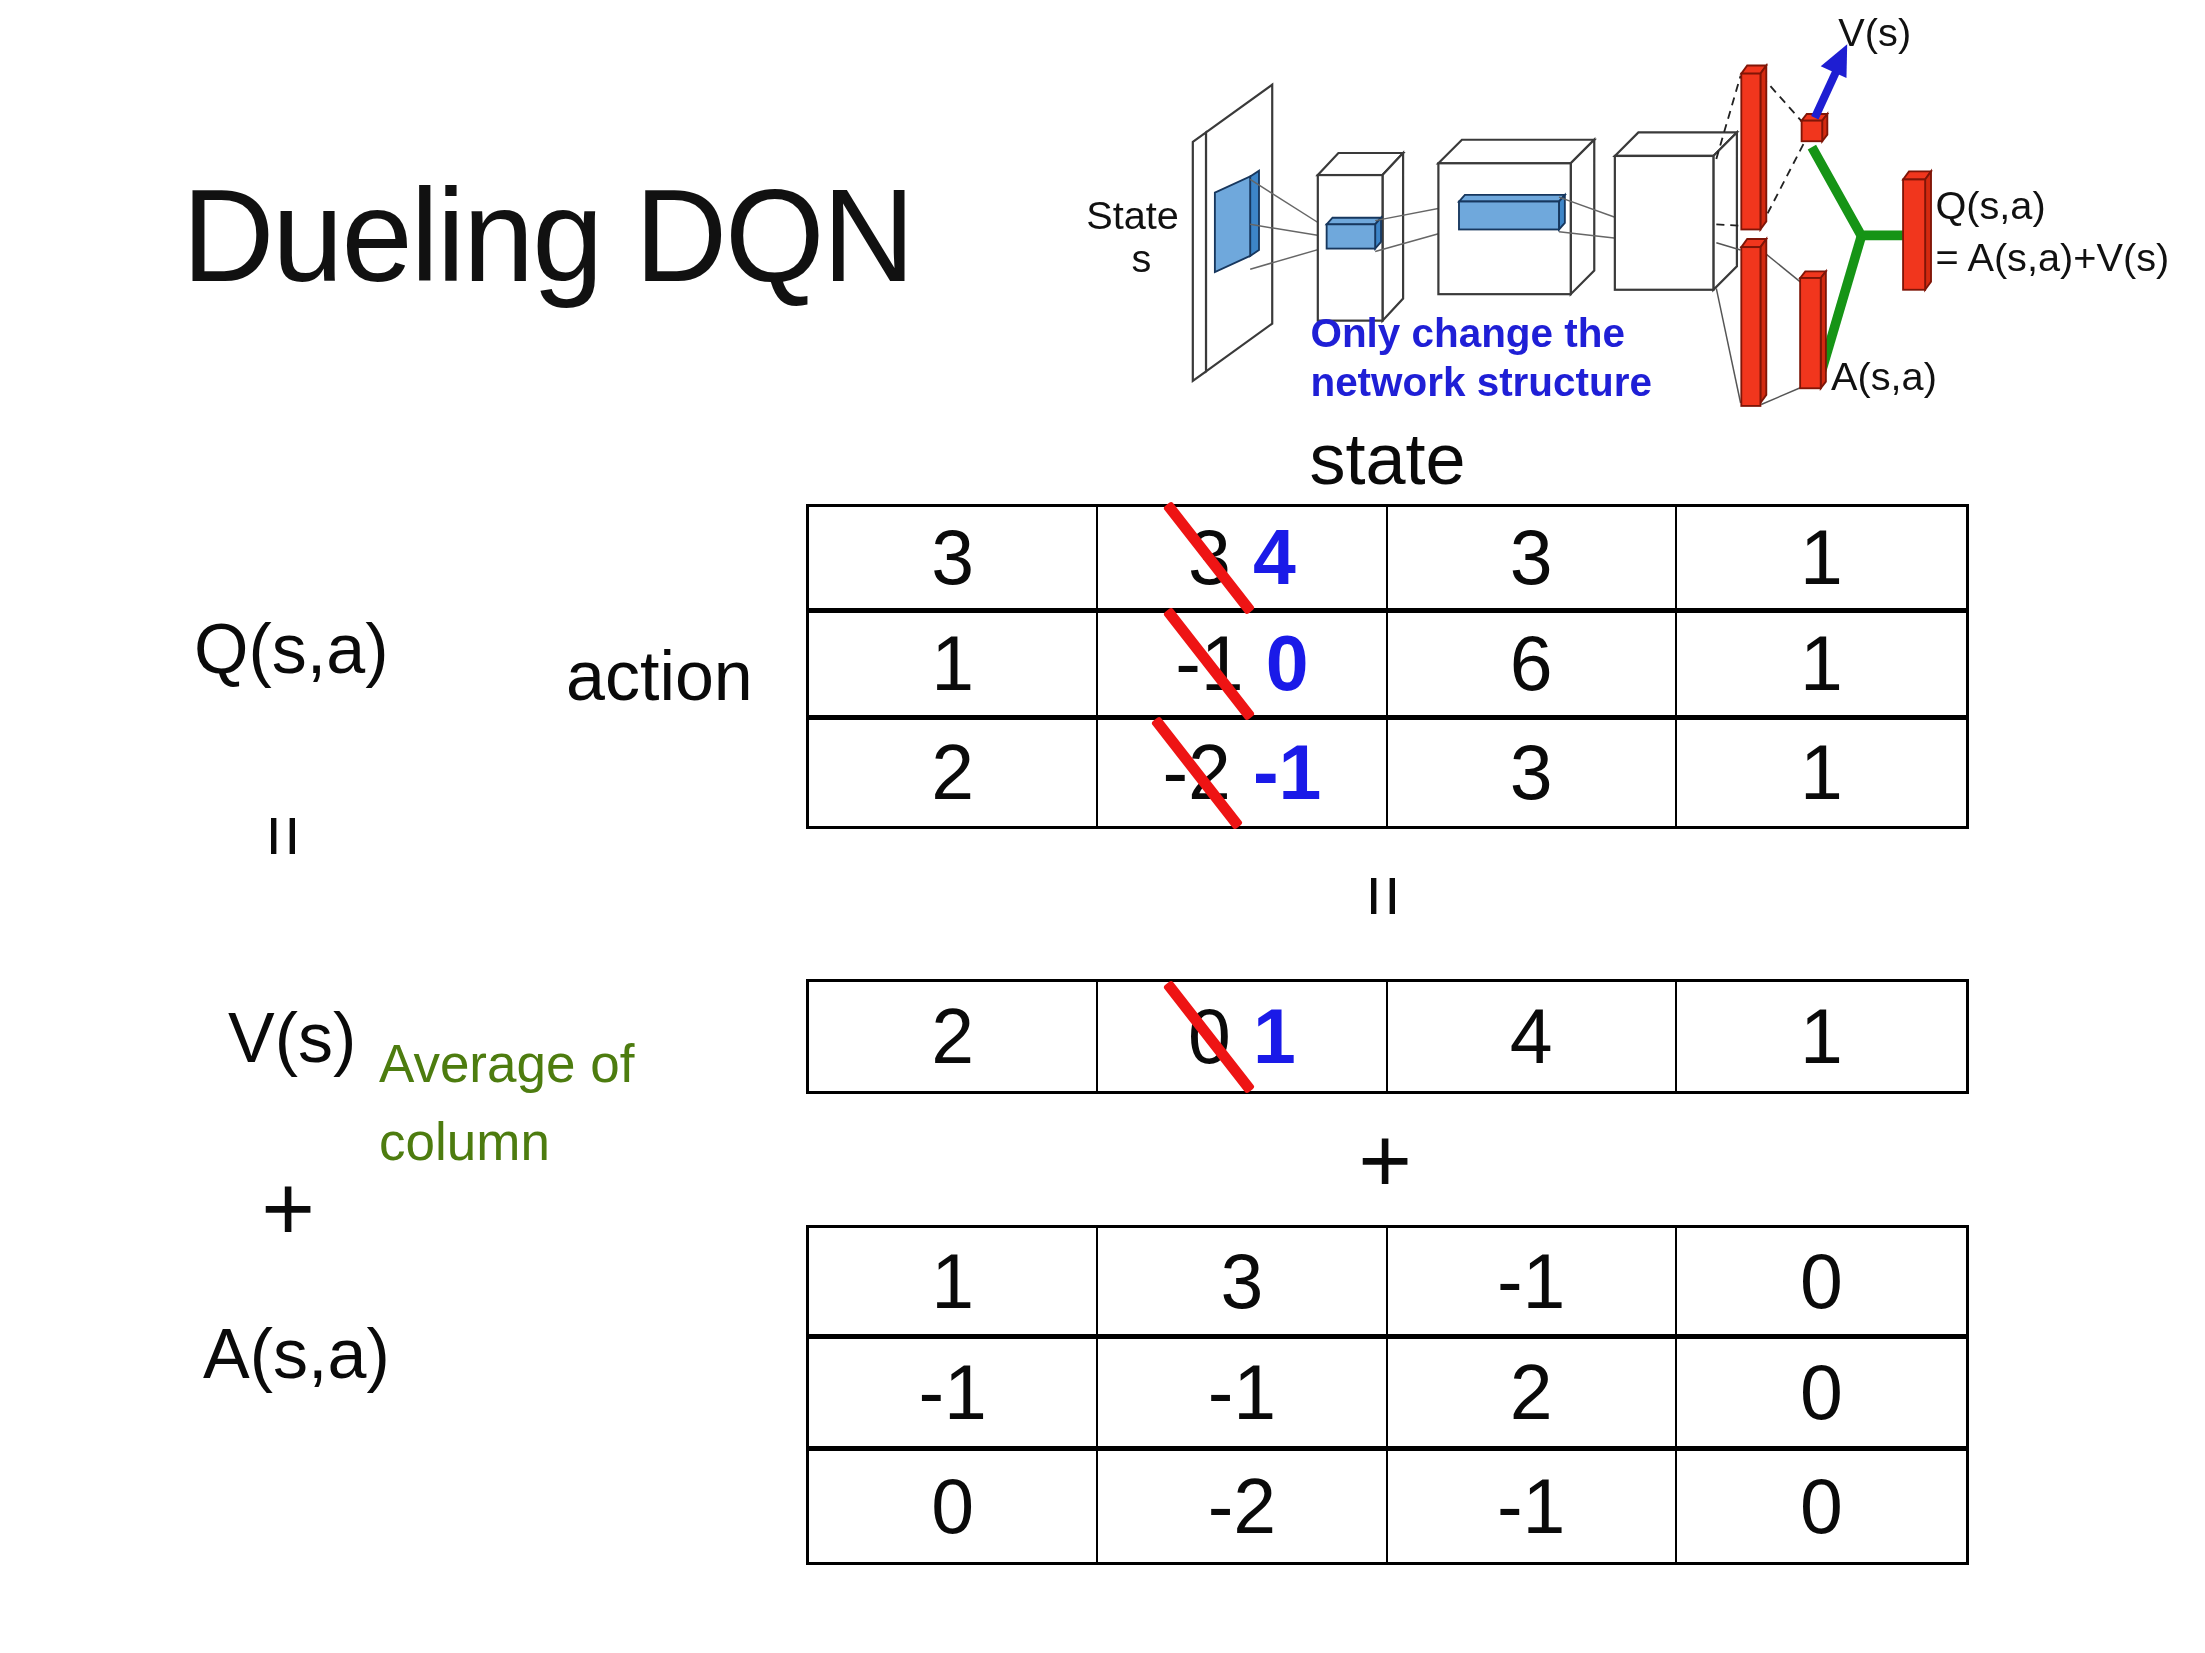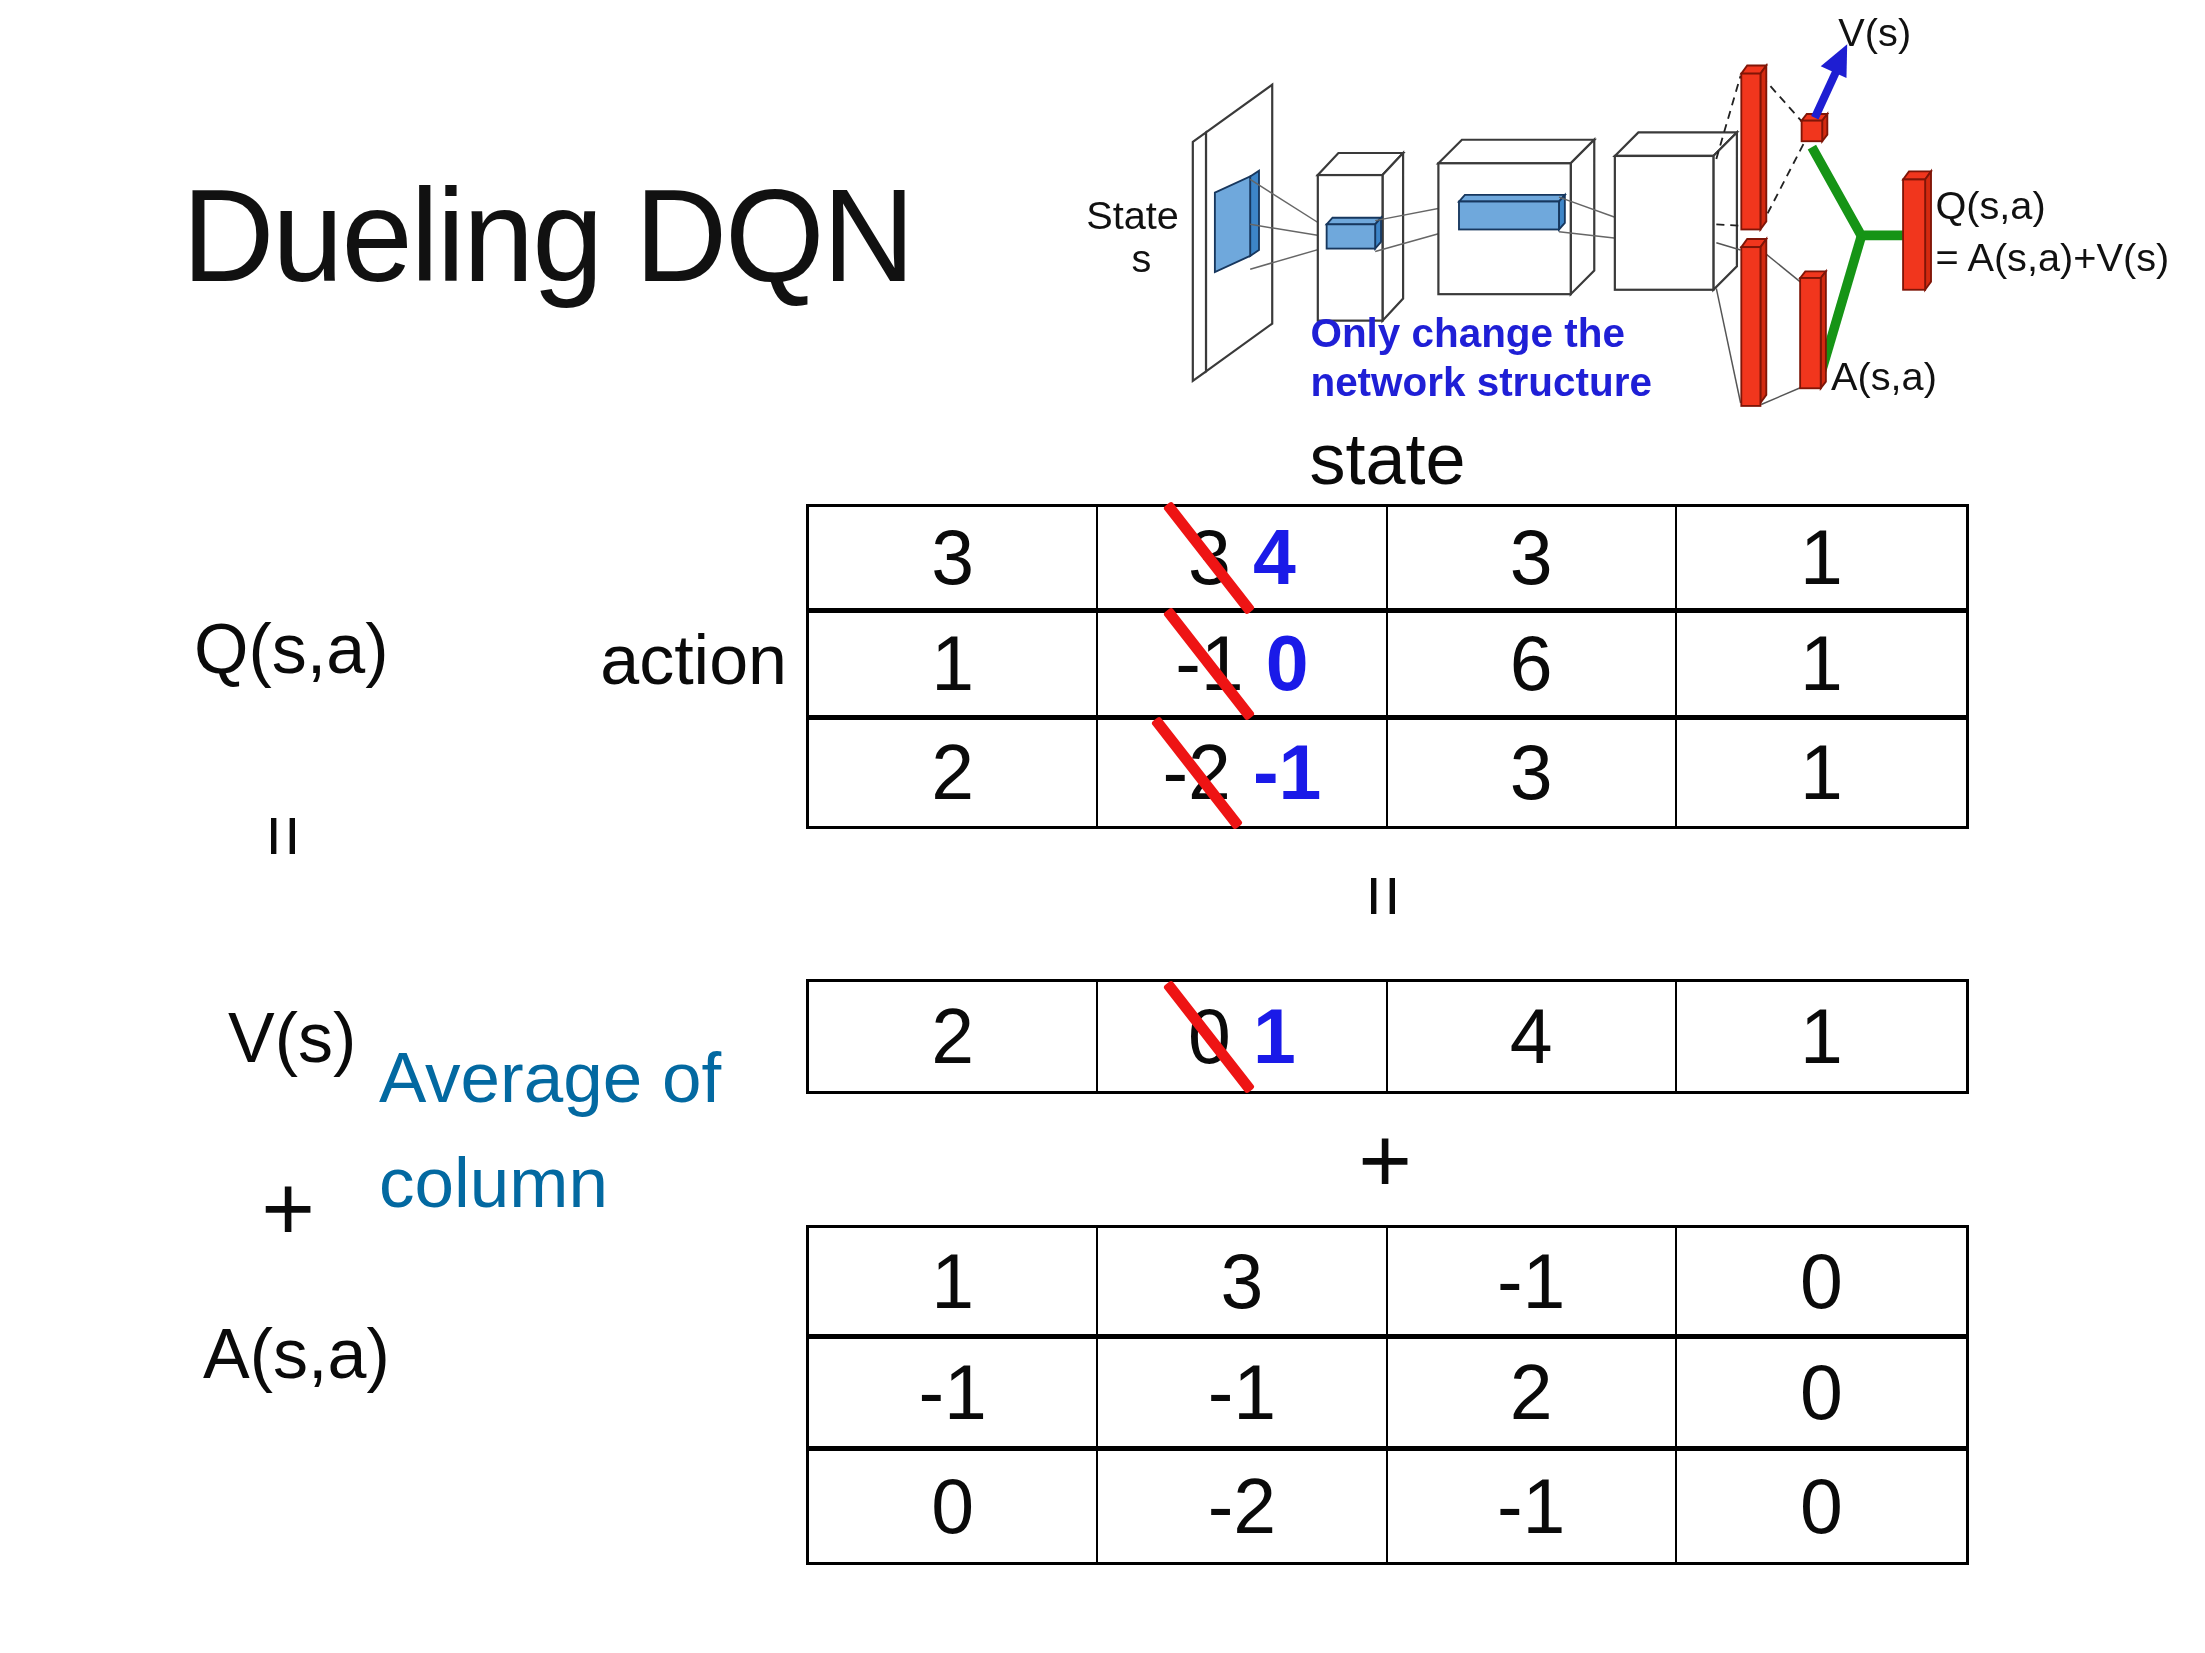--- a/index.html
+++ b/index.html
@@ -32,29 +32,29 @@
   .num{line-height:1;}
   .oldwrap{position:relative;display:inline-block;}
   .strike{
     position:absolute;left:50%;top:50%;width:136px;height:11px;
     background:#ee1414;border-radius:2.9px;
     transform:translate(-50%,-50%) rotate(52deg);
   }
   .new{color:#1a1ae8;font-weight:bold;margin-left:22px;line-height:1;}
   
   .label{position:absolute;font-size:70px;line-height:1;color:#0a0a0a;}
-  .blue-note{position:absolute;font-size:71px;line-height:1.48;color:#0369a1;}
+  .blue-note{position:absolute;font-size:53px;line-height:1.48;color:#4d7c0f;}
   .op{
     position:absolute;display:flex;align-items:center;justify-content:center;
     font-size:74px;color:#0a0a0a;line-height:1;
   }
   .op.plus{font-size:92px;}
   .rot90{transform:rotate(90deg);}
   #label-state{left:806px;top:423px;width:1163px;text-align:center;font-size:72px;}
-  #label-action{left:566px;top:625px;width:221px;text-align:right;}
+  #label-action{left:566px;top:641px;width:221px;text-align:left;}
   #label-q{left:194px;top:614px;}
   #op-eq-left{left:236px;top:788px;width:96px;height:96px;}
   #label-v{left:228px;top:1003px;}
   #note-avg{left:379px;top:1025px;}
   #op-plus-left{left:242px;top:1160px;width:92px;height:96px;}
   #label-a{left:203px;top:1319px;}
   #note-sum{left:379px;top:1422px;}
   #op-eq-mid{left:1338px;top:850px;width:92px;height:92px;}
   #op-plus-mid{left:1339px;top:1112px;width:92px;height:96px;}
   

